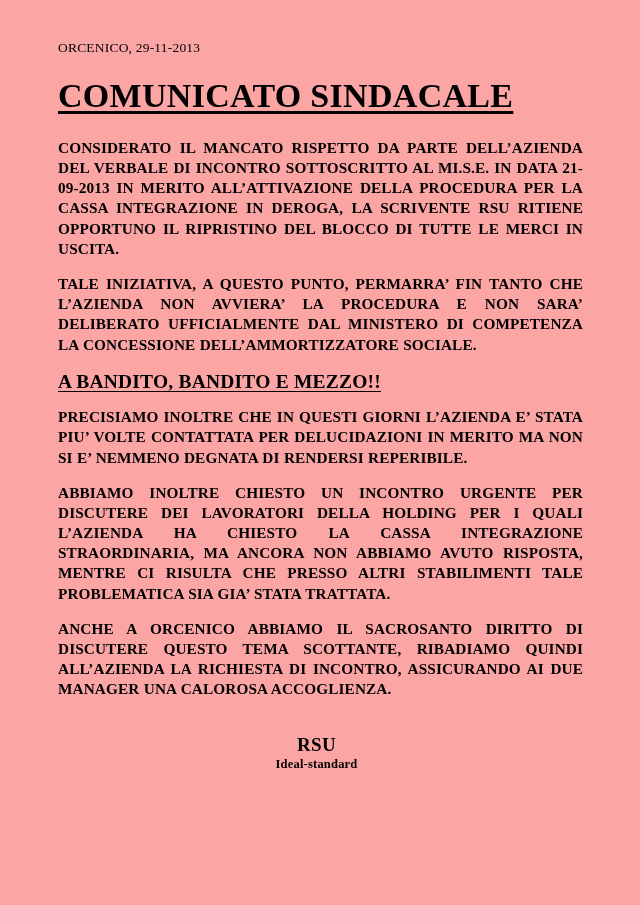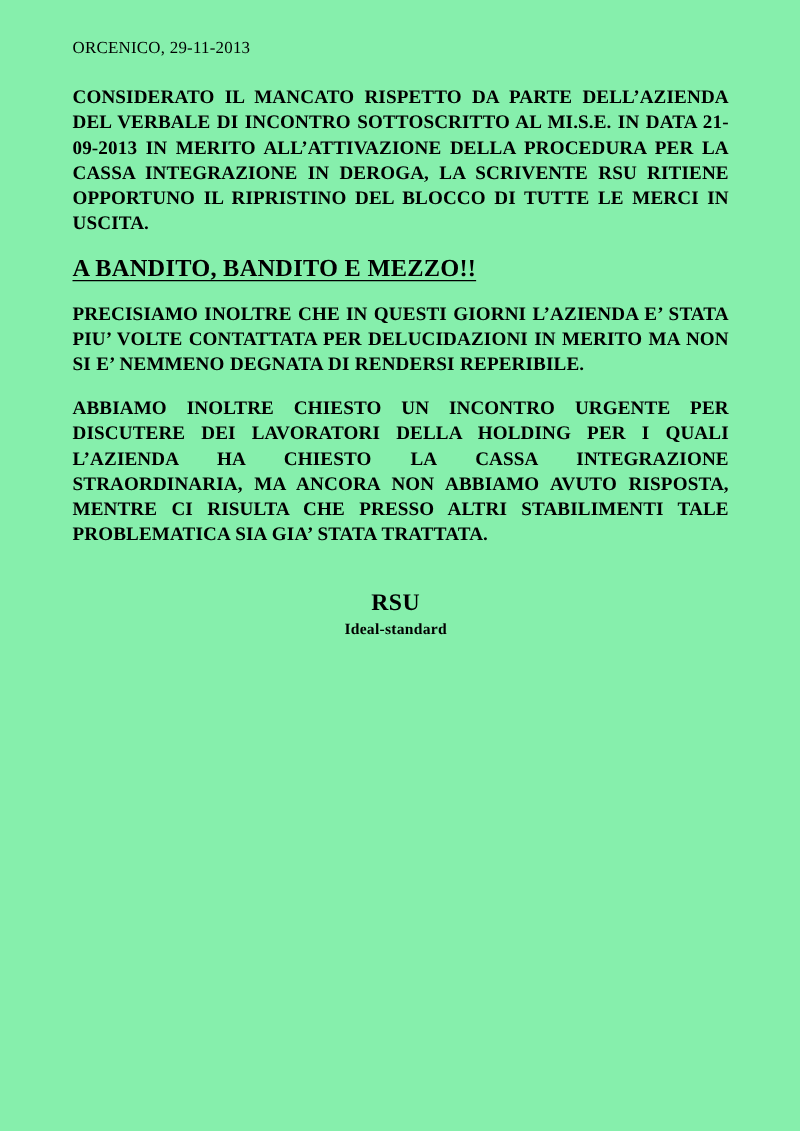--- a/index.html
+++ b/index.html
@@ -10,24 +10,24 @@
   body {
     width: 640px;
     height: 905px;
     font-family: "Liberation Serif", "DejaVu Serif", serif;
     color: #000000;
     overflow: hidden;
   }
   .page {
     width: 640px;
     height: 905px;
-    background: #86efac;
+    background: #fca5a5;
     position: relative;
     box-sizing: border-box;
-    padding: 30px 57px 0 58px;
+    padding: 40px 57px 0 58px;
   }
   .datum {
     font-size: 13.5px;
     font-weight: normal;
     letter-spacing: 0.2px;
     margin: 0 0 22px 0;
     line-height: 1.2;
   }
   .doc-title {
     font-size: 34px;
@@ -91,30 +91,33 @@
     letter-spacing: 0.2px;
   }
 </style>
 </head>
 <body>
 
 <div class="page">
 
   <div class="datum">ORCENICO, 29-11-2013</div>
 
+  <h1 class="doc-title">COMUNICATO SINDACALE</h1>
 
   <p class="para">CONSIDERATO IL MANCATO RISPETTO DA PARTE DELL’AZIENDA DEL VERBALE DI INCONTRO SOTTOSCRITTO AL MI.S.E. IN DATA 21-09-2013 IN MERITO ALL’ATTIVAZIONE DELLA PROCEDURA PER LA CASSA INTEGRAZIONE IN DEROGA, LA SCRIVENTE RSU RITIENE OPPORTUNO IL RIPRISTINO DEL BLOCCO DI TUTTE LE MERCI IN USCITA.</p>
 
+  <p class="para">TALE INIZIATIVA, A QUESTO PUNTO, PERMARRA’ FIN TANTO CHE L’AZIENDA NON AVVIERA’ LA PROCEDURA   E NON SARA’ DELIBERATO UFFICIALMENTE DAL MINISTERO DI COMPETENZA LA CONCESSIONE DELL’AMMORTIZZATORE SOCIALE.</p>
 
   <div class="slogan">A BANDITO, BANDITO E MEZZO!!</div>
 
   <p class="para">PRECISIAMO INOLTRE CHE IN QUESTI GIORNI L’AZIENDA E’ STATA PIU’ VOLTE CONTATTATA PER DELUCIDAZIONI IN MERITO MA NON SI E’ NEMMENO DEGNATA DI RENDERSI REPERIBILE.</p>
 
   <p class="para">ABBIAMO INOLTRE CHIESTO UN INCONTRO URGENTE PER DISCUTERE DEI LAVORATORI DELLA HOLDING   PER I QUALI L’AZIENDA HA CHIESTO LA CASSA INTEGRAZIONE STRAORDINARIA, MA ANCORA NON ABBIAMO AVUTO RISPOSTA, MENTRE CI RISULTA CHE PRESSO ALTRI STABILIMENTI TALE PROBLEMATICA SIA GIA’ STATA TRATTATA.</p>
 
+  <p class="para">ANCHE A ORCENICO ABBIAMO IL SACROSANTO DIRITTO DI DISCUTERE  QUESTO TEMA SCOTTANTE, RIBADIAMO QUINDI ALL’AZIENDA LA RICHIESTA DI INCONTRO, ASSICURANDO AI DUE MANAGER UNA CALOROSA ACCOGLIENZA.</p>
 
 
   <div class="signature">
     <div class="sig-rsu">RSU</div>
     <div class="sig-company">Ideal-standard</div>
   </div>
 
 </div>
 
 </body></html>

